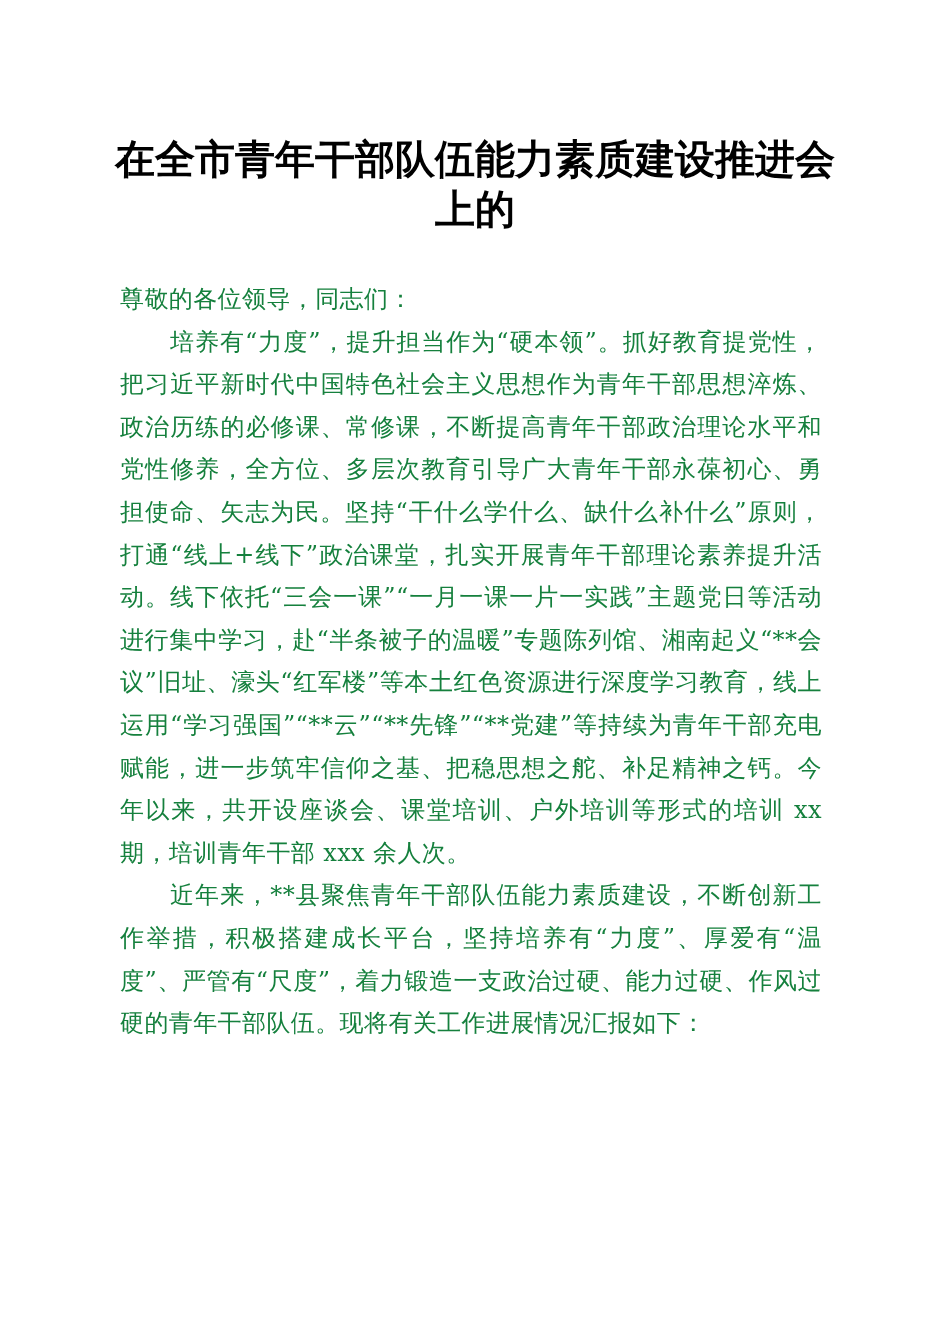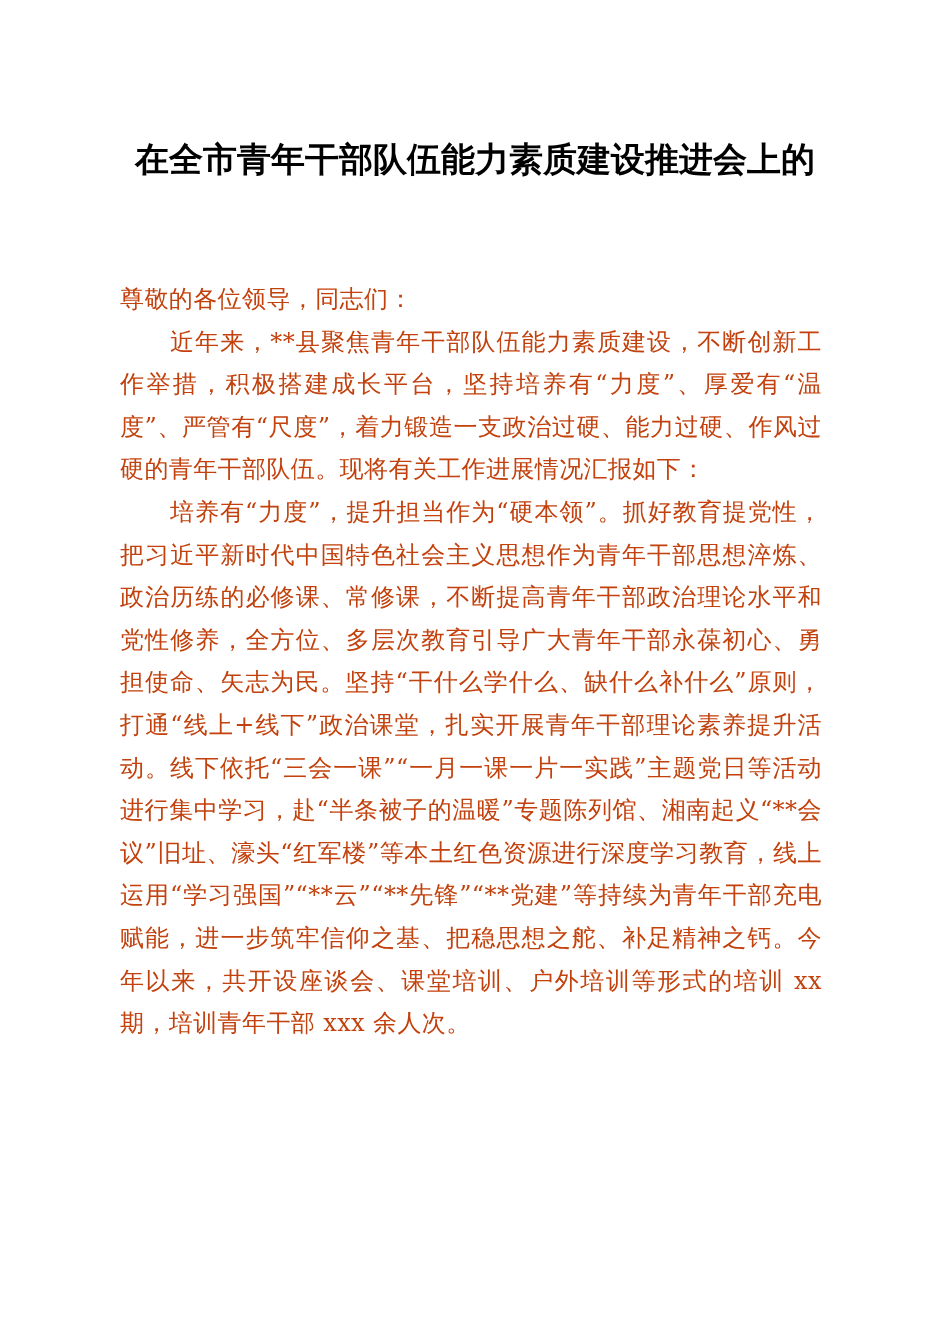--- a/index.html
+++ b/index.html
@@ -24,34 +24,34 @@
       background: #ffffff;
     }
     .title {
       position: absolute;
       left: 100px;
       top: 134px;
       width: 750px;
       text-align: center;
       font-family: "DejaVu Serif", "Liberation Serif", serif;
       font-weight: bold;
-      font-size: 34px;
+      font-size: 40px;
       line-height: 50px;
       letter-spacing: 0px;
       color: #000000;
       margin: 0;
     }
     .body {
       position: absolute;
       left: 120px;
       top: 278px;
       width: 702px;
       font-size: 24px;
       line-height: 42.6px;
-      color: #c2410c;
+      color: #15803d;
     }
     .body p {
       margin: 0;
       text-align: justify;
       text-align-last: left;
       letter-spacing: 0.4px;
     }
     .body p.indent {
       text-indent: 50px;
     }
@@ -59,16 +59,16 @@
 </head>
 <body>
 
 <div class="page">
   <h1 class="title">
     <span>在全市青年干部队伍能力素质建设推进会上的</span><br>
   </h1>
 
   <div class="body">
     <p>尊敬的各位领导，同志们：</p>
+    <p class="indent">培养有“力度”，提升担当作为“硬本领”。抓好教育提党性，把习近平新时代中国特色社会主义思想作为青年干部思想淬炼、政治历练的必修课、常修课，不断提高青年干部政治理论水平和党性修养，全方位、多层次教育引导广大青年干部永葆初心、勇担使命、矢志为民。坚持“干什么学什么、缺什么补什么”原则，打通“线上+线下”政治课堂，扎实开展青年干部理论素养提升活动。线下依托“三会一课”“一月一课一片一实践”主题党日等活动进行集中学习，赴“半条被子的温暖”专题陈列馆、湘南起义“**会议”旧址、濠头“红军楼”等本土红色资源进行深度学习教育，线上运用“学习强国”“**云”“**先锋”“**党建”等持续为青年干部充电赋能，进一步筑牢信仰之基、把稳思想之舵、补足精神之钙。今年以来，共开设座谈会、课堂培训、户外培训等形式的培训 xx 期，培训青年干部 xxx 余人次。</p>
     <p class="indent">近年来，**县聚焦青年干部队伍能力素质建设，不断创新工作举措，积极搭建成长平台，坚持培养有“力度”、厚爱有“温度”、严管有“尺度”，着力锻造一支政治过硬、能力过硬、作风过硬的青年干部队伍。现将有关工作进展情况汇报如下：</p>
-    <p class="indent">培养有“力度”，提升担当作为“硬本领”。抓好教育提党性，把习近平新时代中国特色社会主义思想作为青年干部思想淬炼、政治历练的必修课、常修课，不断提高青年干部政治理论水平和党性修养，全方位、多层次教育引导广大青年干部永葆初心、勇担使命、矢志为民。坚持“干什么学什么、缺什么补什么”原则，打通“线上+线下”政治课堂，扎实开展青年干部理论素养提升活动。线下依托“三会一课”“一月一课一片一实践”主题党日等活动进行集中学习，赴“半条被子的温暖”专题陈列馆、湘南起义“**会议”旧址、濠头“红军楼”等本土红色资源进行深度学习教育，线上运用“学习强国”“**云”“**先锋”“**党建”等持续为青年干部充电赋能，进一步筑牢信仰之基、把稳思想之舵、补足精神之钙。今年以来，共开设座谈会、课堂培训、户外培训等形式的培训 xx 期，培训青年干部 xxx 余人次。</p>
   </div>
 </div>
 
 </body></html>

